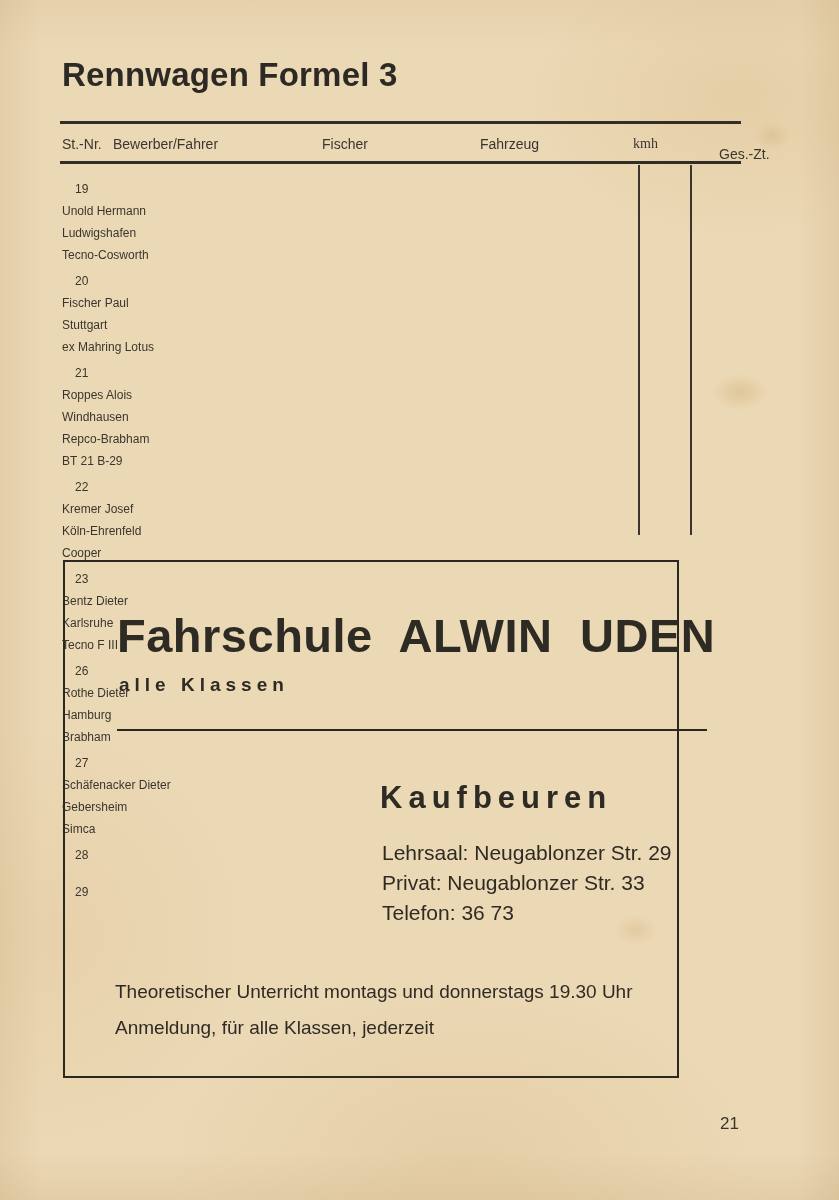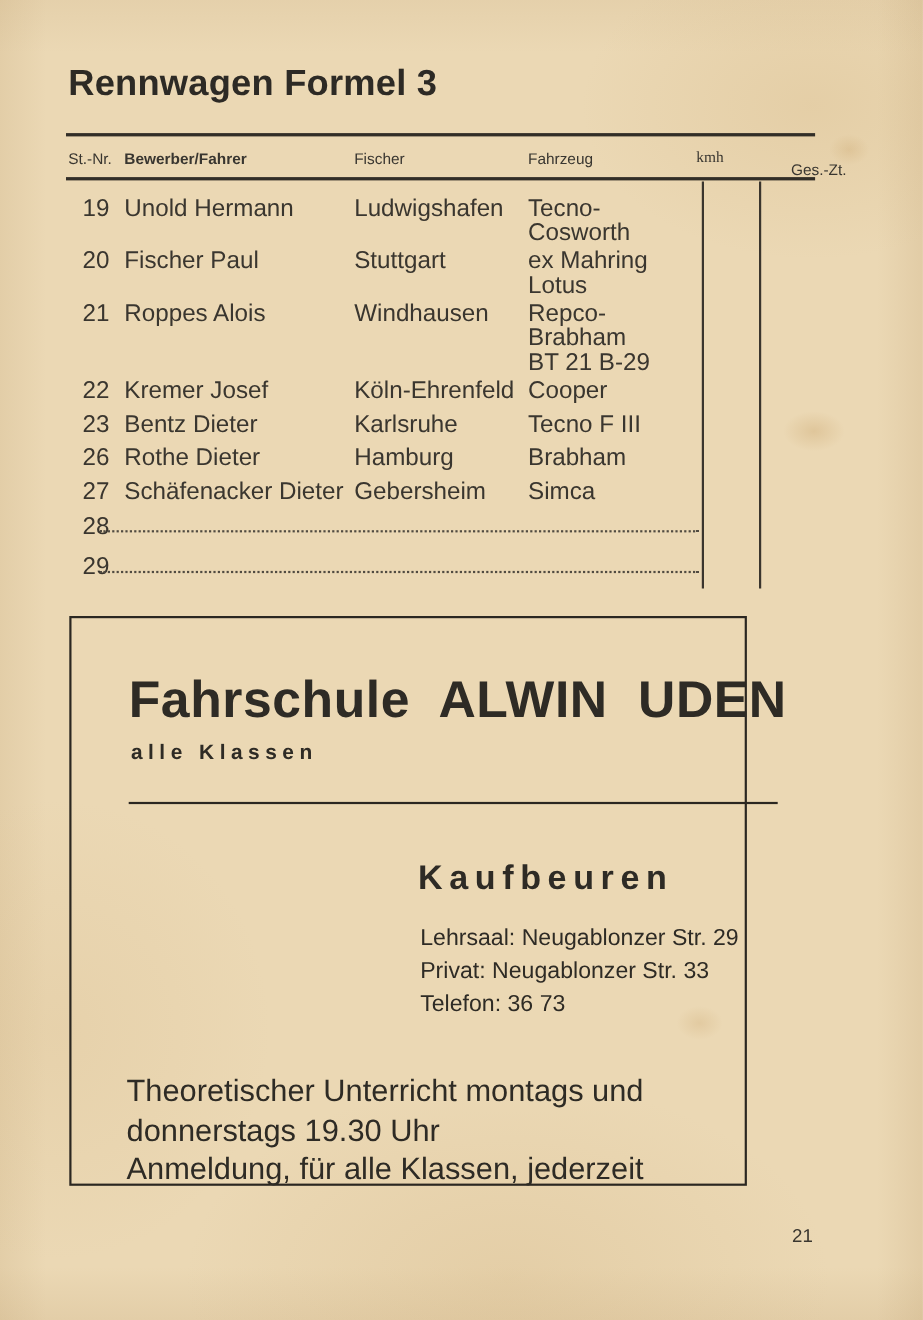--- a/index.html
+++ b/index.html
@@ -23,47 +23,47 @@
   .abs{position:absolute;}
   
   .title{
     left:62px;top:56px;font-size:33px;font-weight:bold;color:#2d2a25;letter-spacing:.2px;
   }
   
   .rule{background:#322e27;height:3px;left:60px;width:681px;}
   .rule-top{top:121px;}
   .rule-head{top:161px;}
   .thead span{position:absolute;top:136px;font-size:14px;color:#393630;white-space:nowrap;}
-  .h-0{left:62px;}.h-1{left:113px;font-weight:bold;}.h-2{left:322px;}.h-3{left:480px;}.h-4{left:633px;font-family:Liberation Serif, serif;}.h-5{left:719px;margin-top:10px;}
+  .h-0{left:62px;}.h-1{left:113px;}.h-2{left:322px;}.h-3{left:480px;}.h-4{left:633px;font-family:Liberation Serif, serif;}.h-5{left:719px;margin-top:10px;}
   .vline{position:absolute;top:165px;height:370px;width:2px;background:#3a352d;}
   .v1{left:638px;}.v2{left:690px;}
   .tbody{position:absolute;left:62px;top:174px;width:576px;}
   .trow{
     display:flex;align-items:flex-start;box-sizing:border-box;
     min-height:30.7px;padding-top:4px;
-    font-size:22px;line-height:22px;color:#3a362f;
+    font-size:12px;line-height:22px;color:#3a362f;flex-direction:column;
   }
   .c-nr{width:51px;box-sizing:border-box;padding-left:13px;flex:none;}
   .c-fahrer{width:209px;flex:none;}
   .c-wohnort{width:158px;flex:none;}
   .c-fahrzeug{flex:1;white-space:pre-line;}
   .trow-empty{min-height:37px;}
   .dotted-line{flex:1;height:15px;margin-left:-22px;margin-right:3px;border-bottom:2px dotted #514b41;}
   
   .ad{
     left:63px;top:560px;width:616px;height:518px;box-sizing:border-box;
     border:2px solid #2b2721;
   }
   .ad .abs{color:#2e2b25;}
   .ad-name{left:52px;top:46px;font-size:47px;font-weight:bold;word-spacing:14px;letter-spacing:.5px;white-space:nowrap;}
   .ad-sub{left:54px;top:112px;font-size:19px;font-weight:bold;letter-spacing:5px;}
   .ad-rule{left:52px;top:167px;width:590px;height:2px;background:#2b2721;}
   .ad-city{left:315px;top:218px;font-size:31px;font-weight:bold;letter-spacing:6px;}
   .ad-address{left:317px;top:276px;font-size:21px;line-height:30px;color:#3a362f;}
-  .ad-info{left:50px;top:412px;font-size:28px;line-height:35.5px;color:#3a362f;}
+  .ad-info{left:50px;top:412px;font-size:19px;line-height:35.5px;color:#3a362f;}
   
   .pagenum{left:720px;top:1114px;font-size:17px;color:#3a362f;}
 </style>
 </head>
 <body>
 
 <div class="page">
 
   <div class="abs title">Rennwagen Formel 3</div>
 

